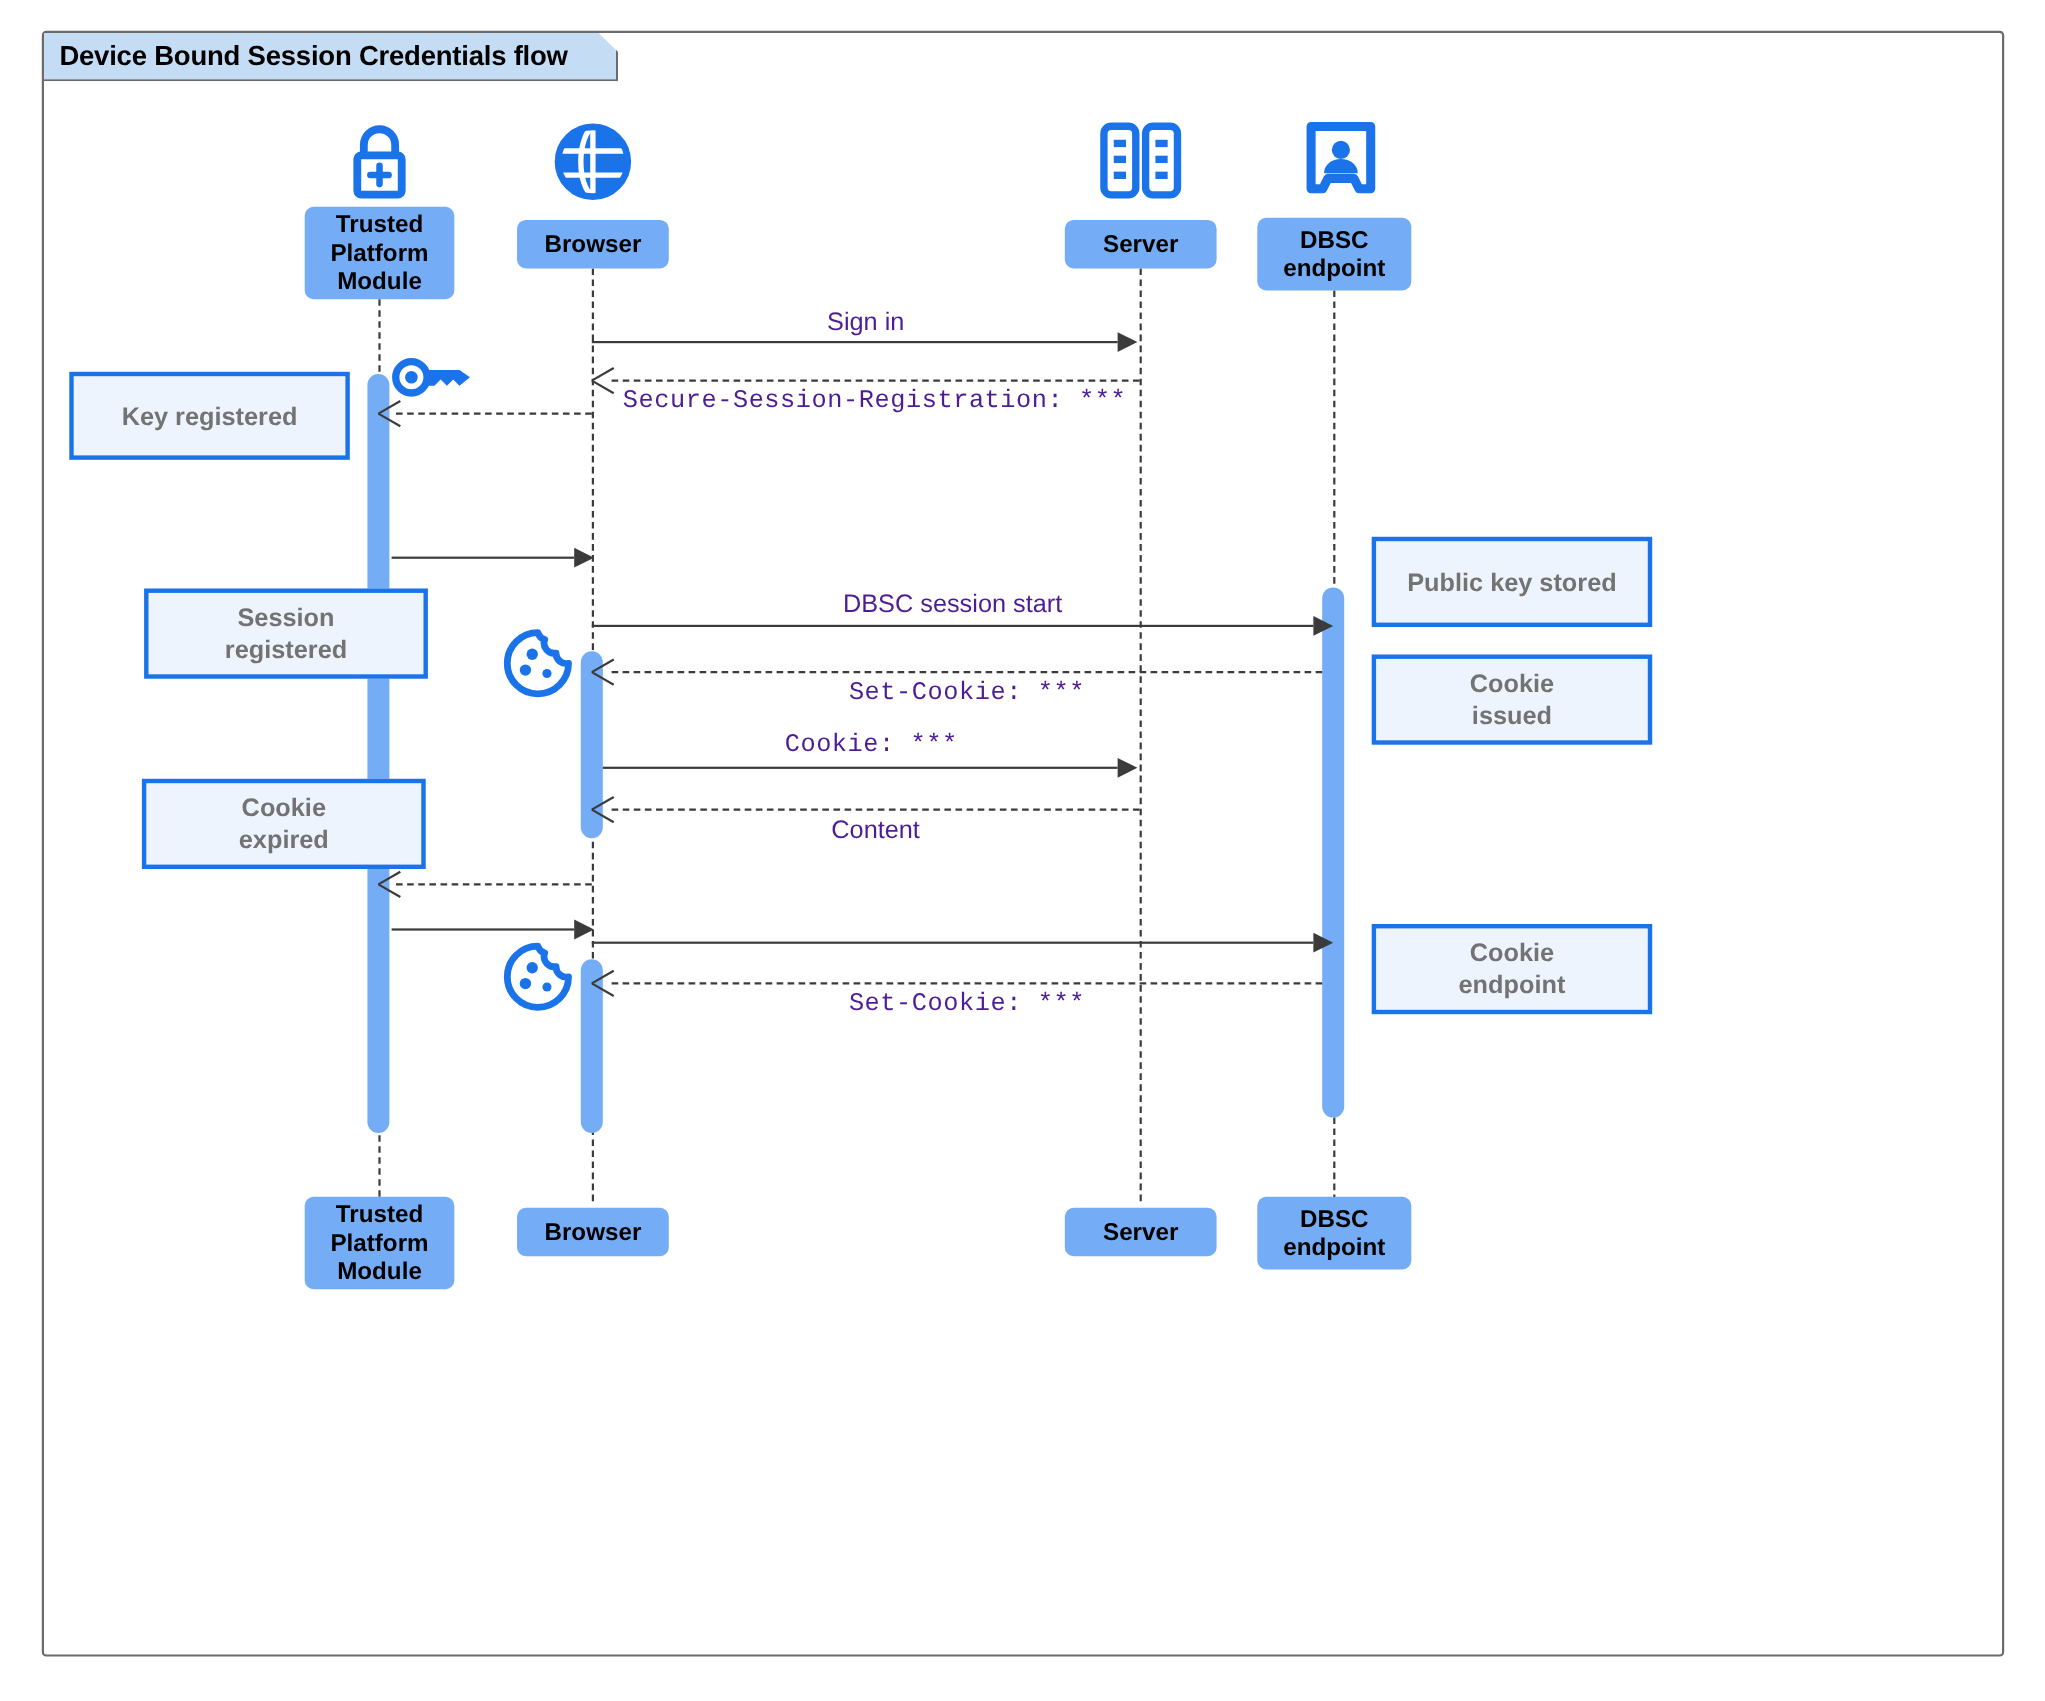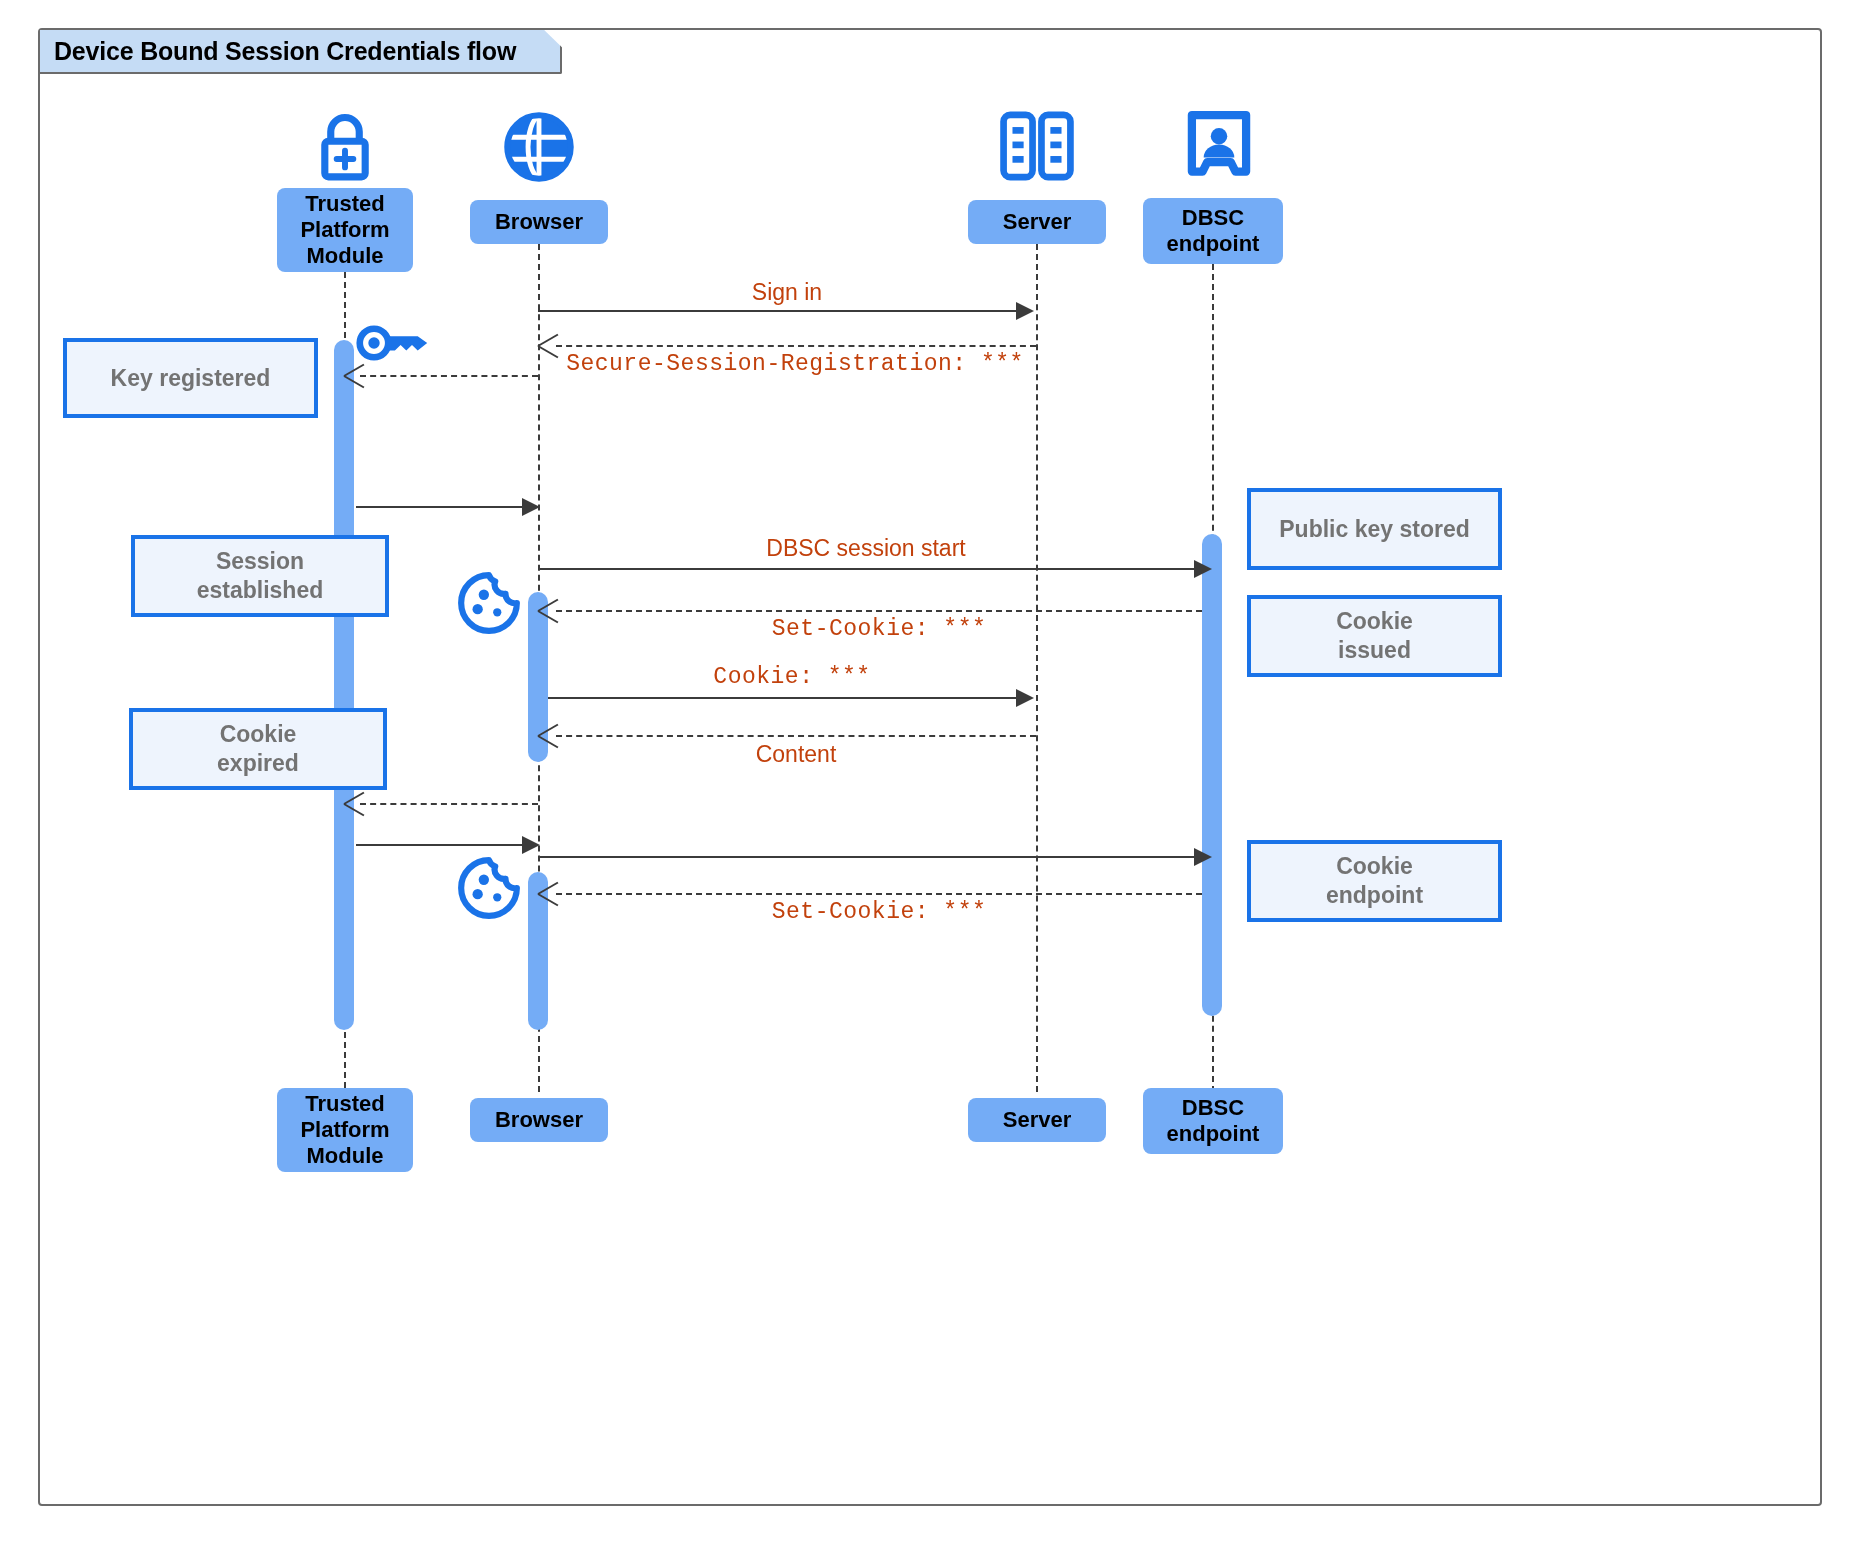--- a/index.html
+++ b/index.html
@@ -123,21 +123,21 @@
     width: 23px;
     height: 0;
     border-top: 2px solid #3b3b3b;
     transform-origin: left center;
   }
   .arrow-head.open-left::before { top: 10px; transform: rotate(-30deg); }
   .arrow-head.open-left::after  { top: 10px; transform: rotate(30deg); }
 
   .msg-label {
     position: absolute;
-    color: #c2410c;
+    color: #4c1d95;
     white-space: nowrap;
     z-index: 5;
     text-align: center;
     line-height: 1.25;
   }
   .msg-label.sans {
     font-family: "Liberation Sans", sans-serif;
     font-size: 23px;
   }
   .msg-label.mono {
@@ -326,21 +326,21 @@
       <circle cx="40" cy="41" r="4" fill="#1a73e8"></circle>
     </svg>
   </div>
 
   <div class="note" style="left:63px; top:338px; width:255px; height:80px;">
     <span>Key registered</span>
   </div>
 
   <div class="note" style="left:131px; top:535px; width:258px; height:82px;">
     <span style="white-space:pre-line;"><span>Session</span>
-<span>established</span></span>
+<span>registered</span></span>
   </div>
 
   <div class="note" style="left:129px; top:708px; width:258px; height:82px;">
     <span style="white-space:pre-line;"><span>Cookie</span>
 <span>expired</span></span>
   </div>
 
   <div class="note" style="left:1247px; top:488px; width:255px; height:82px;">
     <span>Public key stored</span>
   </div>

